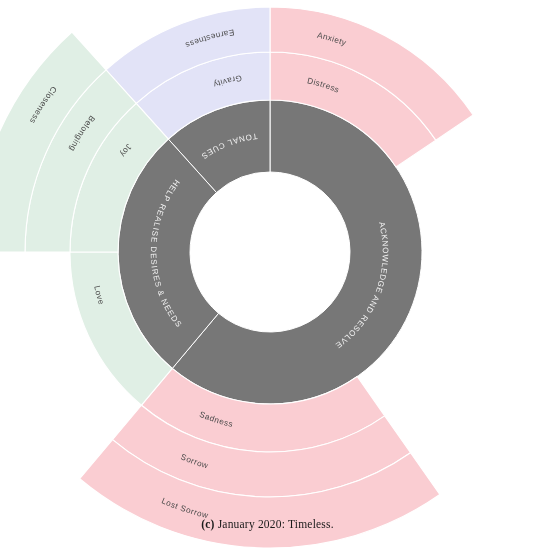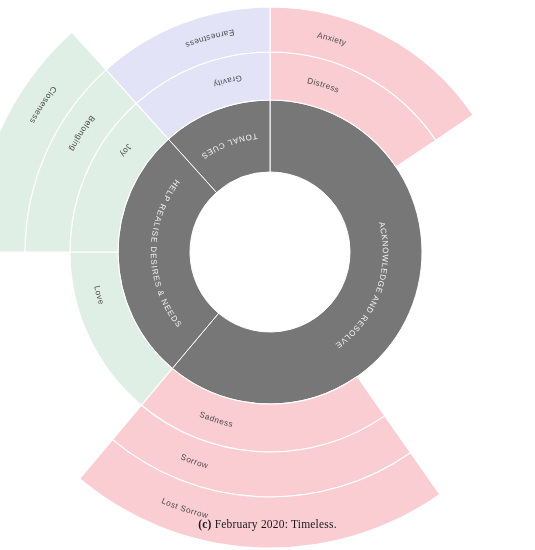--- a/index.html
+++ b/index.html
@@ -85,14 +85,14 @@
       <path d="M 70 252.00000000000003 A 200 200 0 0 1 136.17387872822832 103.3710349045212 L 168.2921478334535 139.0419865274361 A 152 152 0 0 0 118 252.00000000000003 Z" fill="#E0EFE5" stroke="#FFFFFF" stroke-width="1.1"></path>
       <text class="seg-label" dy="3.0"><textPath xlink:href="#tp11" href="#tp11" startOffset="22%" text-anchor="start">Joy</textPath></text>
       <path d="M 25 252.00000000000003 A 245 245 0 0 1 106.06300144207967 69.92951775803846 L 136.17387872822832 103.3710349045212 A 200 200 0 0 0 70 252.00000000000003 Z" fill="#E0EFE5" stroke="#FFFFFF" stroke-width="1.1"></path>
       <text class="seg-label" dy="3.0"><textPath xlink:href="#tp12" href="#tp12" startOffset="22%" text-anchor="start">Belonging</textPath></text>
       <path d="M -26 252.00000000000003 A 296 296 0 0 1 71.9373405177779 32.02913165869137 L 106.06300144207967 69.92951775803846 A 245 245 0 0 0 25 252.00000000000003 Z" fill="#E0EFE5" stroke="#FFFFFF" stroke-width="1.1"></path>
       <text class="seg-label" dy="3.0"><textPath xlink:href="#tp13" href="#tp13" startOffset="22%" text-anchor="start">Closeness</textPath></text>
     </svg>
   </div>
 <div class="caption">
   <b>(c)</b>
-  <span>February 2020: Timeless.</span>
+  <span>January 2020: Timeless.</span>
 </div>
 
 </body></html>

